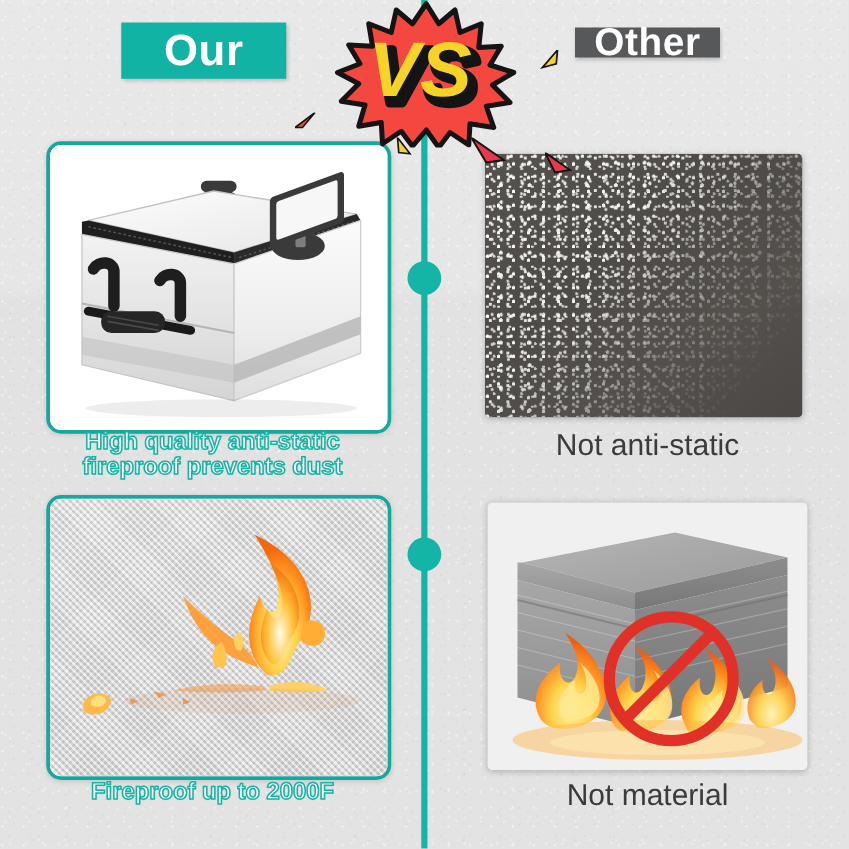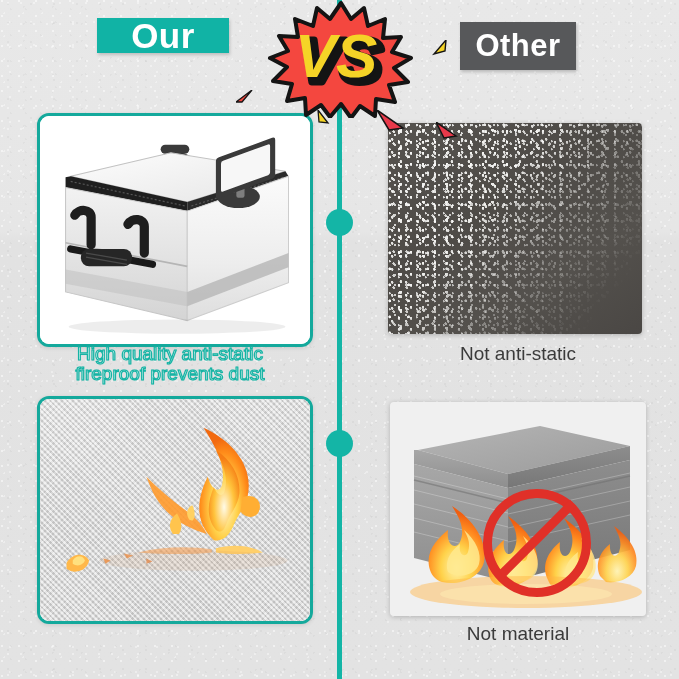--- a/index.html
+++ b/index.html
@@ -27,26 +27,26 @@
     background-size:17px 15px,23px 19px,13px 21px,29px 17px,19px 23px,15px 13px,21px 25px;
     opacity:.9;
   }
 
   
   .hdr-chip{
     position:absolute;z-index:6;display:flex;align-items:center;justify-content:center;
     color:#fff;font-weight:bold;letter-spacing:.5px;
   }
   #our-chip{
-    left:97px;top:18px;width:132px;height:35px;background:#11b3a5;
+    left:97px;top:18px;width:132px;height:45px;background:#11b3a5;
     font-size:35px;
     box-shadow:1px 2px 3px rgba(0,0,0,.18);
   }
   #other-chip{
-    left:460px;top:22px;width:116px;height:48px;background:#57585a;
+    left:460px;top:22px;width:116px;height:24px;background:#57585a;
     font-size:31px;
     box-shadow:1px 2px 3px rgba(0,0,0,.2);
   }
 
   
   #vs-wrap{position:absolute;left:267px;top:0;width:148px;height:118px;z-index:8;}
   #vs-wrap svg{width:100%;height:100%;display:block;}
   .vs-text{
     font-family:"Liberation Sans", sans-serif;font-weight:bold;font-style:italic;
     font-size:62px;
@@ -76,29 +76,29 @@
     box-shadow:0 1px 5px rgba(0,0,0,.22);
   }
   #panel-tl{left:37px;top:113px;width:270px;height:228px;}
   #panel-bl{left:37px;top:396px;width:270px;height:222px;}
   #panel-tr{left:388px;top:123px;width:254px;height:211px;}
   #panel-br{left:390px;top:402px;width:256px;height:214px;}
 
   
   .cap-ours{
     position:absolute;z-index:6;width:300px;text-align:center;left:20px;
-    font-weight:normal;font-size:19px;line-height:20px;color:#ffffff;
+    font-weight:bold;font-size:19px;line-height:20px;color:#ffffff;
     -webkit-text-stroke:1.2px #16b3a4;
     text-shadow:0 0 1px #16b3a4;
   }
   #cap-tl{top:344px;}
   #cap-bl{top:624px;}
   .cap-other{
     position:absolute;z-index:6;width:300px;text-align:center;left:368px;
-    font-size:19px;color:#3b3b3b;
+    font-size:24px;color:#3b3b3b;
   }
   #cap-tr{top:343px;}
   #cap-br{top:623px;}
 
   
   .art{position:absolute;inset:0;}
   .box-scene{position:absolute;left:0;top:0;width:100%;height:100%;background:#fff;}
 
   
   .dust-bg{
@@ -318,20 +318,21 @@
       <path d="M32 158 C36 152 42 153 44 158 C42 163 36 164 32 161 Z" fill="#ffe07f"></path>
 
       <path d="M62 156 l7 2 -5 3 Z" fill="#f08a3a" opacity=".8"></path>
       <path d="M82 151 l9 2 -6 3 Z" fill="#ef8a3c" opacity=".75"></path>
       <path d="M104 156 l6 3 -6 2 Z" fill="#e87f38" opacity=".7"></path>
 
       <ellipse cx="150" cy="158" rx="92" ry="10" fill="#d08a52" opacity=".12"></ellipse>
     </svg>
   </div>
 
+  <div id="cap-bl" class="cap-ours">Fireproof up to 2000F</div>
 
   <div id="panel-br" class="panel panel-other">
     <div class="br-bg"></div>
     <svg class="art" viewBox="0 0 256 214" xmlns="http://www.w3.org/2000/svg">
       <defs>
         <linearGradient id="bxF" x1="0" y1="0" x2="0" y2="1">
           <stop offset="0%" stop-color="#a7a7a7"></stop>
             <stop offset="100%" stop-color="#8e8e8e"></stop>
         </linearGradient>
         <linearGradient id="bxS" x1="0" y1="0" x2="0" y2="1">

